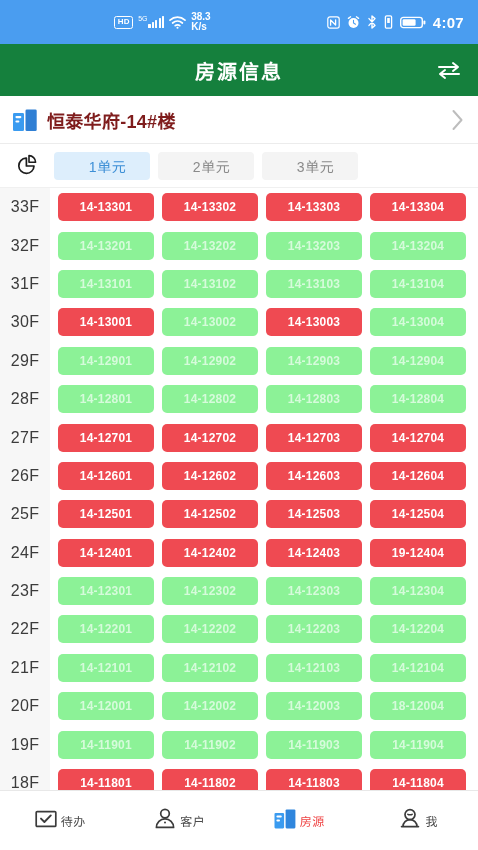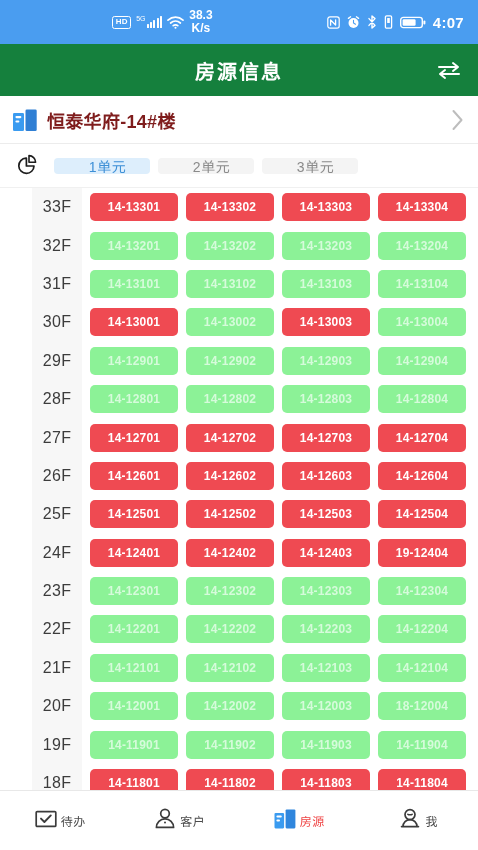--- a/index.html
+++ b/index.html
@@ -41,21 +41,21 @@
     letter-spacing:.2px;
   }
   .sig-wrap { display:flex; align-items:flex-end; gap:1px; }
   .sig-sup { font-size:7px; line-height:1; transform:translateY(-6px); }
   .bars { display:flex; align-items:flex-end; gap:1.2px; height:12px; }
   .bars i { display:block; width:2.2px; background:#ffffff; border-radius:.5px; }
   .bars i:nth-child(1){height:4px;} .bars i:nth-child(2){height:6px;}
   .bars i:nth-child(3){height:8px;} .bars i:nth-child(4){height:10px;}
   .bars i:nth-child(5){height:12px;}
   .netspeed {
-    font-size:12px; line-height:1.05; text-align:center; font-weight:bold;
+    font-size:10px; line-height:1.05; text-align:left; font-weight:bold;
   }
   .netspeed .n { display:block; }
   .clock-time { font-size:15px; font-weight:bold; letter-spacing:.3px; }
   .ico-sm { display:block; }
 
   
   .titlebar {
     height:52px; flex:0 0 52px;
     background:#15803d;
     display:flex; align-items:center; justify-content:center;
@@ -105,21 +105,21 @@
   .pie-btn {
     flex:0 0 auto;
     width:30px; height:30px;
     display:flex; align-items:center; justify-content:center;
     cursor:pointer;
     margin-right:4px;
   }
   .unit-tab {
     flex:0 0 auto;
     min-width:96px;
-    height:16px;
+    height:28px;
     border-radius:4px;
     display:flex; align-items:center; justify-content:center;
     font-size:14px;
     background:#f4f4f4; color:#8a8a8a;
     cursor:pointer;
     letter-spacing:.5px;
     padding-left:11px;
   }
   .unit-tab.active {
     background:#ddeefc; color:#3d8fd6; font-weight:normal;
@@ -133,21 +133,20 @@
     background:#ffffff;
   }
   .gridscroll {
     position:absolute; inset:0;
     overflow:hidden;
   }
   .floorrow {
     display:flex;
     align-items:center;
     height:38.4px;
-    margin-left:32px;
   }
   .floorlabel {
     flex:0 0 50px;
     height:100%;
     background:#f7f7f7;
     display:flex; align-items:center; justify-content:center;
     font-size:16px; color:#3c3c3c; font-weight:normal;
     letter-spacing:.3px;
   }
   .cells {

